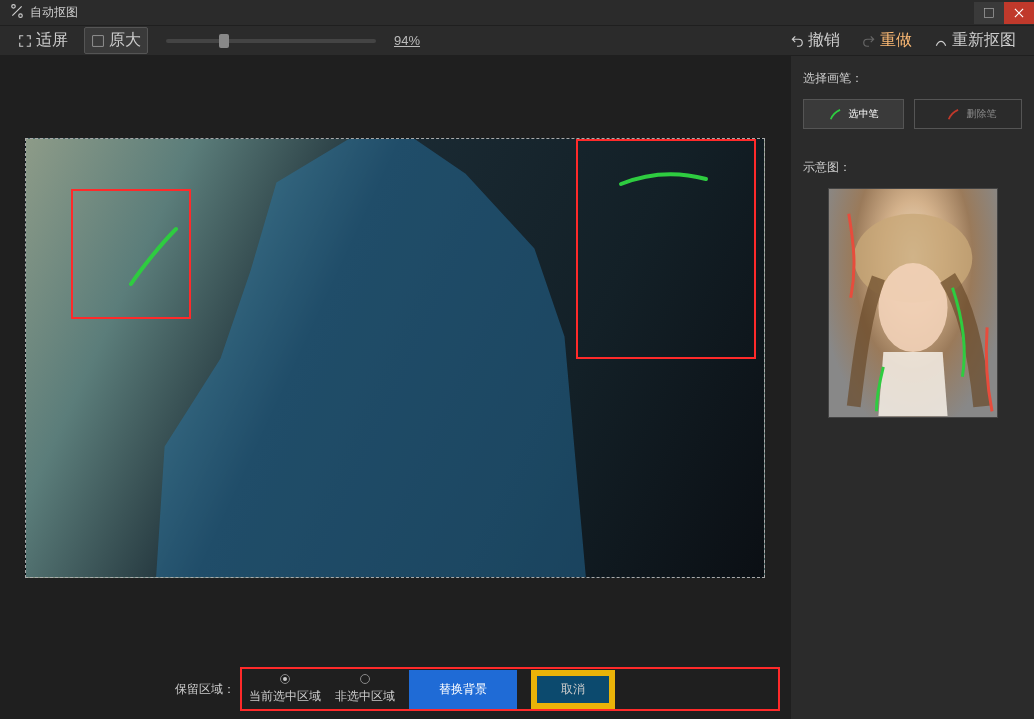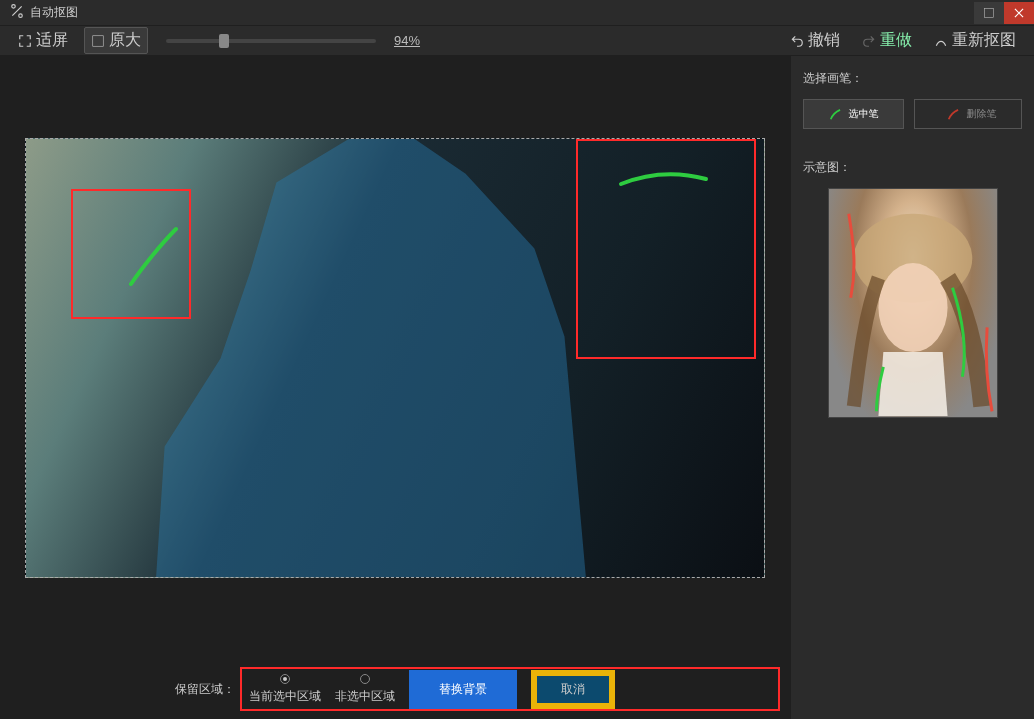--- a/index.html
+++ b/index.html
@@ -33,21 +33,21 @@
     padding: 0 12px;
     gap: 10px;
     border-bottom: 1px solid #1f1f1f;
   }
   .tool-btn {
     display: flex; align-items: center; gap: 4px;
     padding: 2px 6px; font-size: 16px; color: #ccc;
     cursor: pointer;
   }
   .tool-btn.active { background: #3a3a3a; border: 1px solid #555; border-radius: 2px; }
-  .tool-btn.disabled { color: #86efac; }
+  .tool-btn.disabled { color: #fdba74; }
   .zoom-slider {
     flex: 0 0 210px; height: 4px; background: #444; position: relative; border-radius: 2px;
     margin: 0 8px;
   }
   .zoom-thumb {
     position: absolute; top: -5px; left: 25%;
     width: 10px; height: 14px; background: #888; border-radius: 2px;
   }
   .zoom-val { font-size: 13px; color: #bbb; width: 40px; text-decoration: underline; }
   .toolbar .spacer { flex: 1; }

